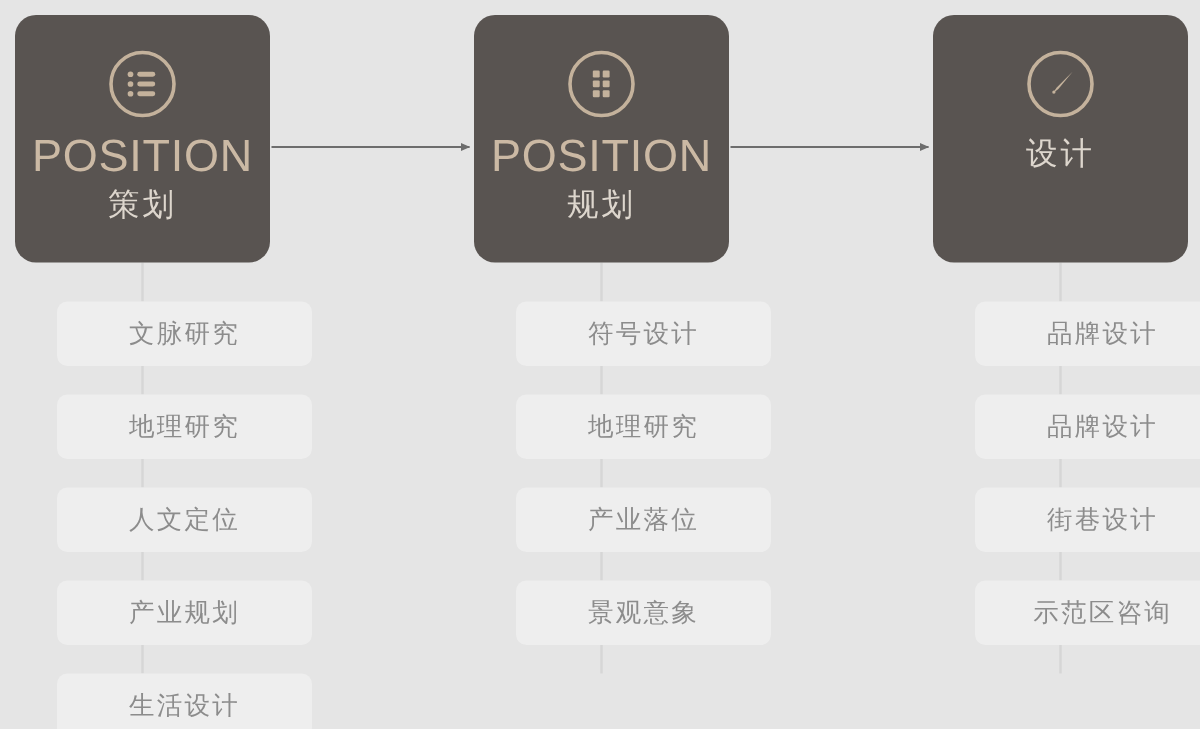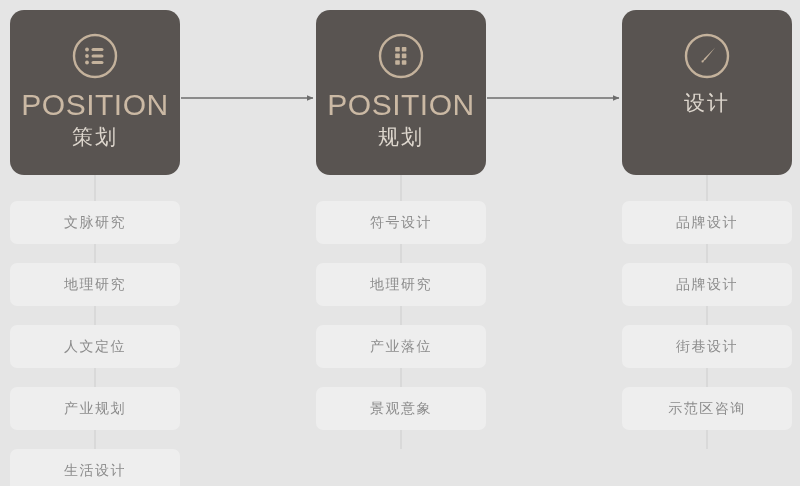--- a/index.html
+++ b/index.html
@@ -92,23 +92,24 @@
   }
   .item {
     width: 170px;
     height: 43px;
     background: #eeeeee;
     border-radius: 7px;
     display: flex;
     align-items: center;
     justify-content: center;
     color: #8c8c8c;
-    font-size: 14px;
+    font-size: 17px;
     letter-spacing: 1.5px;
     white-space: nowrap;
+    margin-left: 28px;
   }
 </style>
 </head>
 <body>
 
 <div id="canvas">
 
   <svg id="connectors" viewBox="0 0 800 486" width="800" height="486">
     <defs>
       <marker id="arrowhead" markerWidth="7" markerHeight="7" refX="6" refY="3.2" orient="auto" markerUnits="userSpaceOnUse">

